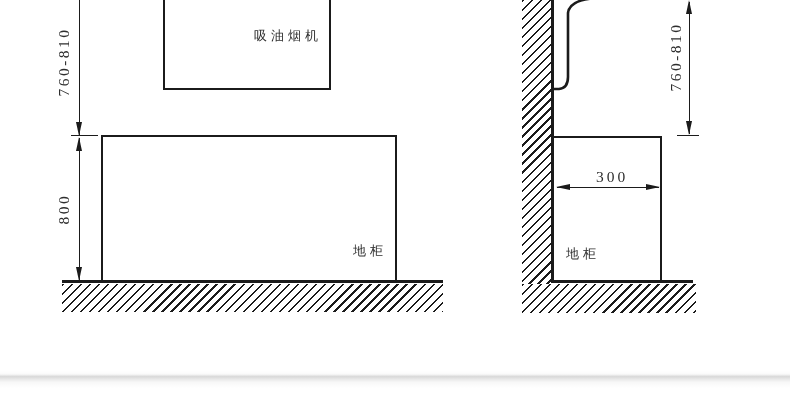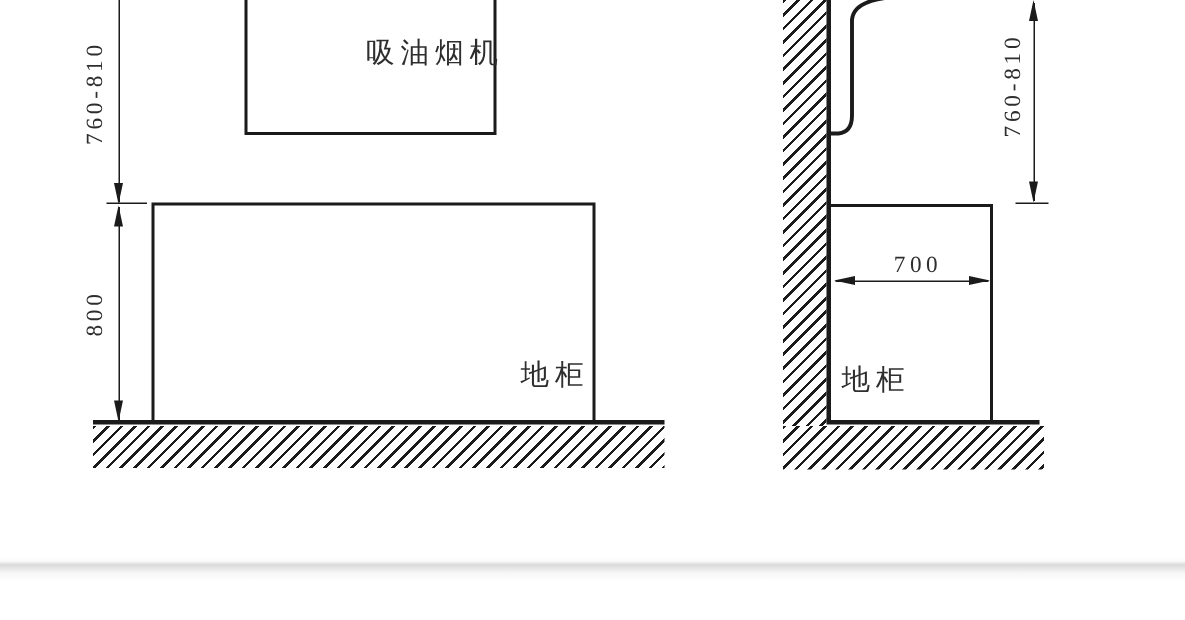--- a/index.html
+++ b/index.html
@@ -20,21 +20,21 @@
   .arrow.down{border-left:3.6px solid transparent;border-right:3.6px solid transparent;border-top:14px solid #1b1b1b;}
   .arrow.up{border-left:3.6px solid transparent;border-right:3.6px solid transparent;border-bottom:14px solid #1b1b1b;}
   .arrow.left{border-top:3.6px solid transparent;border-bottom:3.6px solid transparent;border-right:14px solid #1b1b1b;}
   .arrow.right{border-top:3.6px solid transparent;border-bottom:3.6px solid transparent;border-left:14px solid #1b1b1b;}
   .dimtext{
     position:absolute;font-size:15.5px;letter-spacing:2.5px;
     text-align:center;line-height:20px;white-space:nowrap;color:#2e2e2e;
   }
   .vtext{transform:rotate(-90deg);}
   .cjk{
-    position:absolute;font-size:19px;letter-spacing:4px;
+    position:absolute;font-size:13px;letter-spacing:4px;
     text-align:center;line-height:22px;white-space:nowrap;color:#2e2e2e;
   }
   .shadow-divider{
     position:absolute;left:0;top:371px;width:790px;height:17px;
     background:linear-gradient(180deg,rgba(0,0,0,0) 0%,rgba(0,0,0,0.02) 18%,rgba(0,0,0,0.15) 33%,rgba(0,0,0,0.10) 45%,rgba(0,0,0,0.03) 65%,rgba(0,0,0,0) 100%);
   }
 </style>
 </head>
 <body>
 
@@ -67,21 +67,21 @@
   <svg class="abs" style="left:552px;top:-3px;" width="46" height="98" viewBox="0 0 46 98">
     <path d="M 45,1 C 29,2 17,6 16,16 L 16,80 Q 16,91 7,92 L 2,92" fill="none" stroke="#1b1b1b" stroke-width="2.6" stroke-linecap="butt"></path>
   </svg>
 
   <div class="abs" style="left:554px;top:136px;width:108px;height:146px;box-sizing:border-box;border-top:2.5px solid #1b1b1b;border-right:2.5px solid #1b1b1b;"></div>
   <div class="cjk" style="left:561px;top:243px;width:44px;height:22px;">地柜</div>
 
   <div class="line" style="left:557px;top:186.8px;width:102px;height:1.4px;"></div>
   <div class="arrow left" style="left:556px;top:184px;"></div>
   <div class="arrow right" style="left:646px;top:184px;"></div>
-  <div class="dimtext" style="left:587px;top:167px;width:50px;height:18px;letter-spacing:3px;">700</div>
+  <div class="dimtext" style="left:587px;top:167px;width:50px;height:18px;letter-spacing:3px;">300</div>
 
   <div class="line" style="left:688.6px;top:2px;width:1.4px;height:132px;"></div>
   <div class="arrow up" style="left:685.5px;top:0px;"></div>
   <div class="arrow down" style="left:685.5px;top:121px;"></div>
   <div class="line" style="left:677px;top:135px;width:22px;height:1.4px;"></div>
   <div class="dimtext vtext" style="left:626px;top:47px;width:100px;height:20px;">760-810</div>
 
   <div class="line" style="left:554px;top:280px;width:139px;height:2.8px;"></div>
   <div class="hatch" style="left:522px;top:283.5px;width:174px;height:29.5px;"></div>
 

